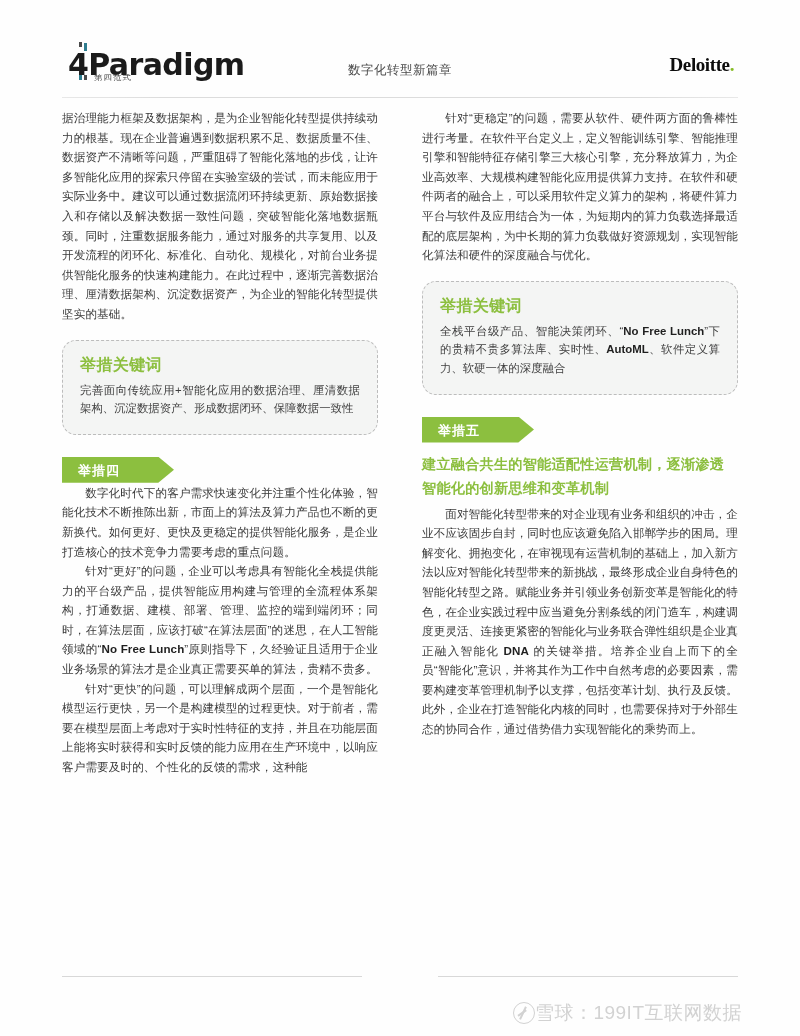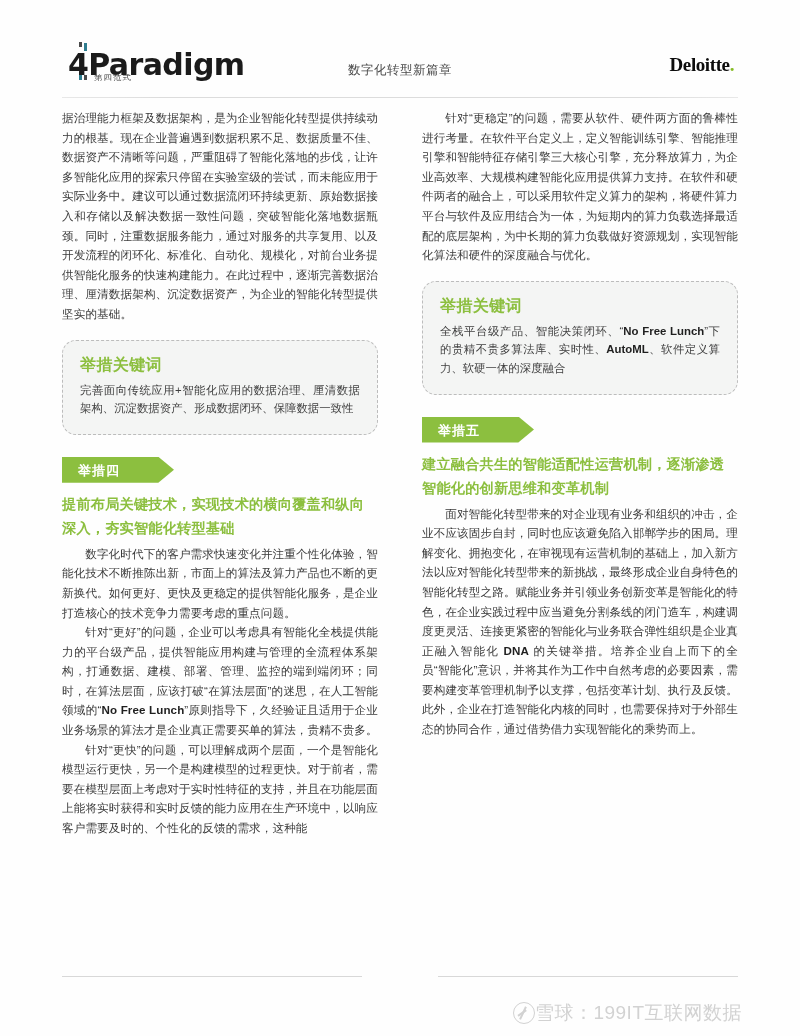--- a/index.html
+++ b/index.html
@@ -281,21 +281,20 @@
       <div class="callout">
         <div class="callout-title">举措关键词</div>
         <div class="callout-text">完善面向传统应用+智能化应用的数据治理、厘清数据架构、沉淀数据资产、形成数据闭环、保障数据一致性</div>
       </div>
 
       <div class="measure-block">
         <div class="banner">
           <span class="shape"></span>
           <span class="label">举措四</span>
         </div>
-        <h2 class="measure-heading">提前布局关键技术，实现技术的横向覆盖和纵向深入，夯实智能化转型基础</h2>
 
         <p class="body indent">数字化时代下的客户需求快速变化并注重个性化体验，智能化技术不断推陈出新，市面上的算法及算力产品也不断的更新换代。如何更好、更快及更稳定的提供智能化服务，是企业打造核心的技术竞争力需要考虑的重点问题。</p>
 
         <p class="body indent"><span>针对“更好”的问题，企业可以考虑具有智能化全栈提供能力的平台级产品，提供智能应用构建与管理的全流程体系架构，打通数据、建模、部署、管理、监控的端到端闭环；同时，在算法层面，应该打破“在算法层面”的迷思，在人工智能领域的“</span><span class="bold-en">No Free Lunch</span><span>”原则指导下，久经验证且适用于企业业务场景的算法才是企业真正需要买单的算法，贵精不贵多。</span></p>
 
         <p class="body indent">针对“更快”的问题，可以理解成两个层面，一个是智能化模型运行更快，另一个是构建模型的过程更快。对于前者，需要在模型层面上考虑对于实时性特征的支持，并且在功能层面上能将实时获得和实时反馈的能力应用在生产环境中，以响应客户需要及时的、个性化的反馈的需求，这种能</p>
       </div>
     </div>
 
     <div class="col col-right">

